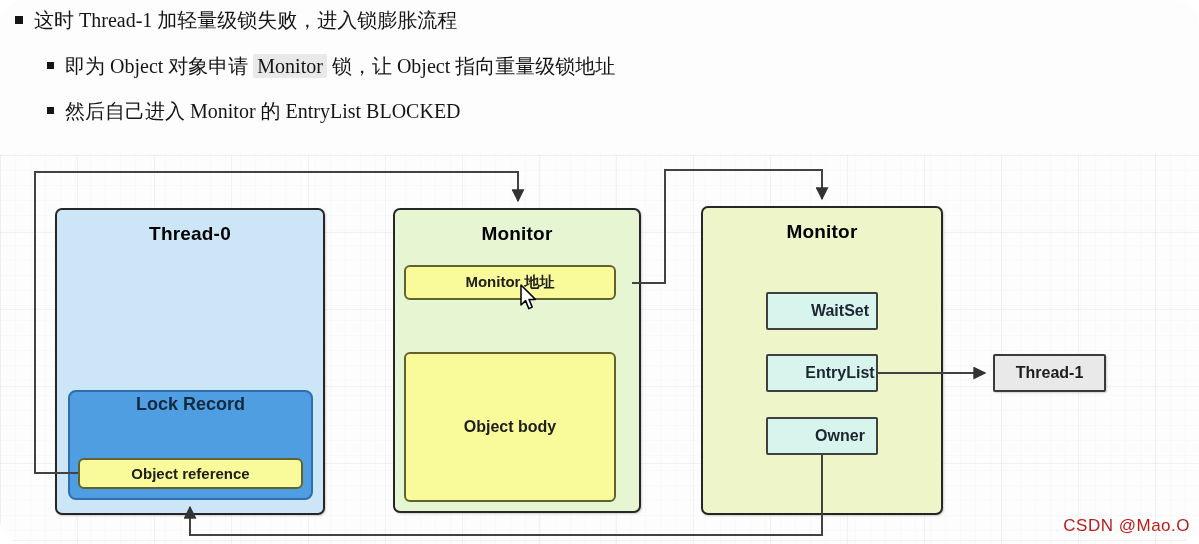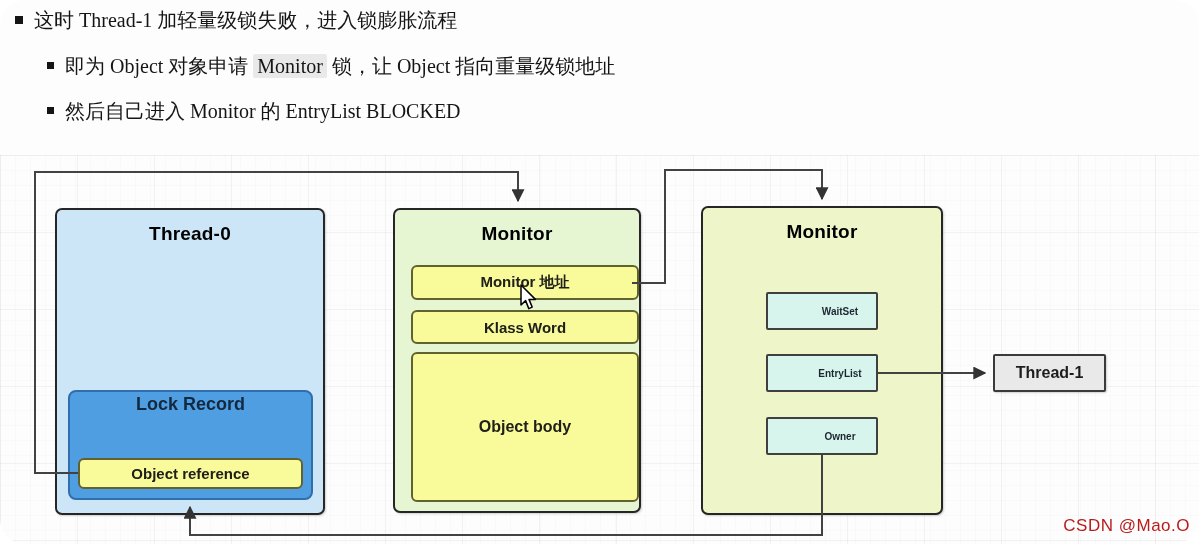--- a/index.html
+++ b/index.html
@@ -54,35 +54,35 @@
     position:absolute; left:8px; width:225px; height:31px; box-sizing:border-box;
     background:#f9fb9b; border:2px solid #62622f; border-radius:6px;
     display:flex; align-items:center; justify-content:center;
     font-weight:bold; font-size:15px; color:#20201a;
   }
   .chip1 { top:21px; }
   .chip2 { top:66px; }
 
   .objectbox { left:393px; top:208px; width:248px; height:305px; background:#e7f6d2; }
   .orow {
-    position:absolute; left:9px; width:228px; box-sizing:border-box;
+    position:absolute; left:9px; width:212px; box-sizing:border-box;
     background:#f9fb9b; border:2px solid #62622f; border-radius:6px;
     display:flex; align-items:center; justify-content:center;
-    font-weight:bold; font-size:15px; color:#20201a;margin-left:7px;
+    font-weight:bold; font-size:15px; color:#20201a;
   }
   .orow1 { top:55px;  height:35px; }
   .orow2 { top:100px; height:34px; }
   .orow3 { top:142px; height:150px; font-size:16px; }
 
   .monitorbox { left:701px; top:206px; width:242px; height:309px; background:#eef5c9; }
   .mrow {
     position:absolute; left:63px; width:112px; height:38px; box-sizing:border-box;
     background:#d7f5ed; border:2px solid #404040; border-radius:2px;
     display:flex; align-items:center; justify-content:center;
-    font-weight:bold; font-size:10px; color:#1d2630;padding-left:36px;
+    font-weight:bold; font-size:16px; color:#1d2630;padding-left:36px;
   }
   .mrow1 { top:84px; }
   .mrow2 { top:146px; }
   .mrow3 { top:209px; }
 
   .thread1 {
     position:absolute; left:993px; top:354px; width:113px; height:38px; box-sizing:border-box;
     background:#e9e9e9; border:2px solid #3a3a3a; border-radius:2px;
     display:flex; align-items:center; justify-content:center;
     font-weight:bold; font-size:16px; color:#1d1d1d;
@@ -122,21 +122,20 @@
     <div class="node-title">Thread-0</div>
     <div class="lockrecord">
       <div class="lr-title">Lock Record</div>
       <div class="chip chip2">Object reference</div>
     </div>
   </div>
 
   <div class="node objectbox">
     <div class="node-title">Monitor</div>
     <div class="orow orow1">Monitor 地址</div>
-    <div class="orow orow2">Klass Word</div>
     <div class="orow orow3">Object body</div>
   </div>
 
   <div class="node monitorbox">
     <div class="node-title">Monitor</div>
     <div class="mrow mrow1">WaitSet</div>
     <div class="mrow mrow2">EntryList</div>
     <div class="mrow mrow3">Owner</div>
   </div>
 

